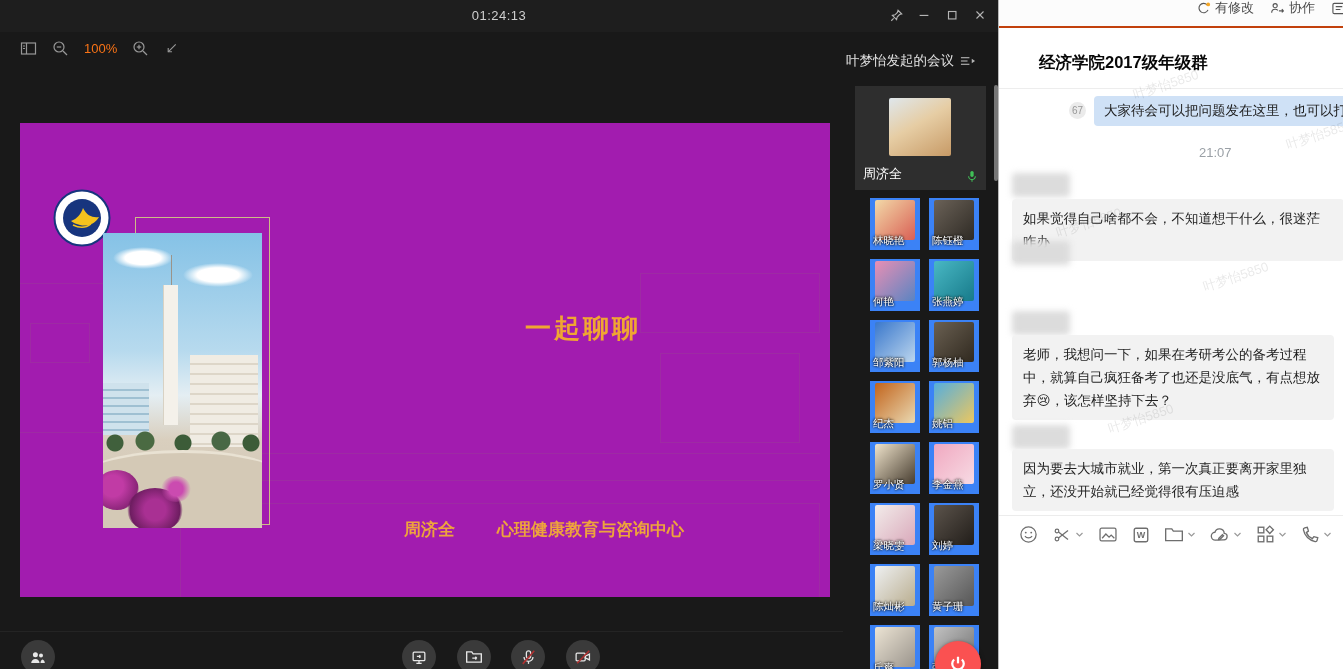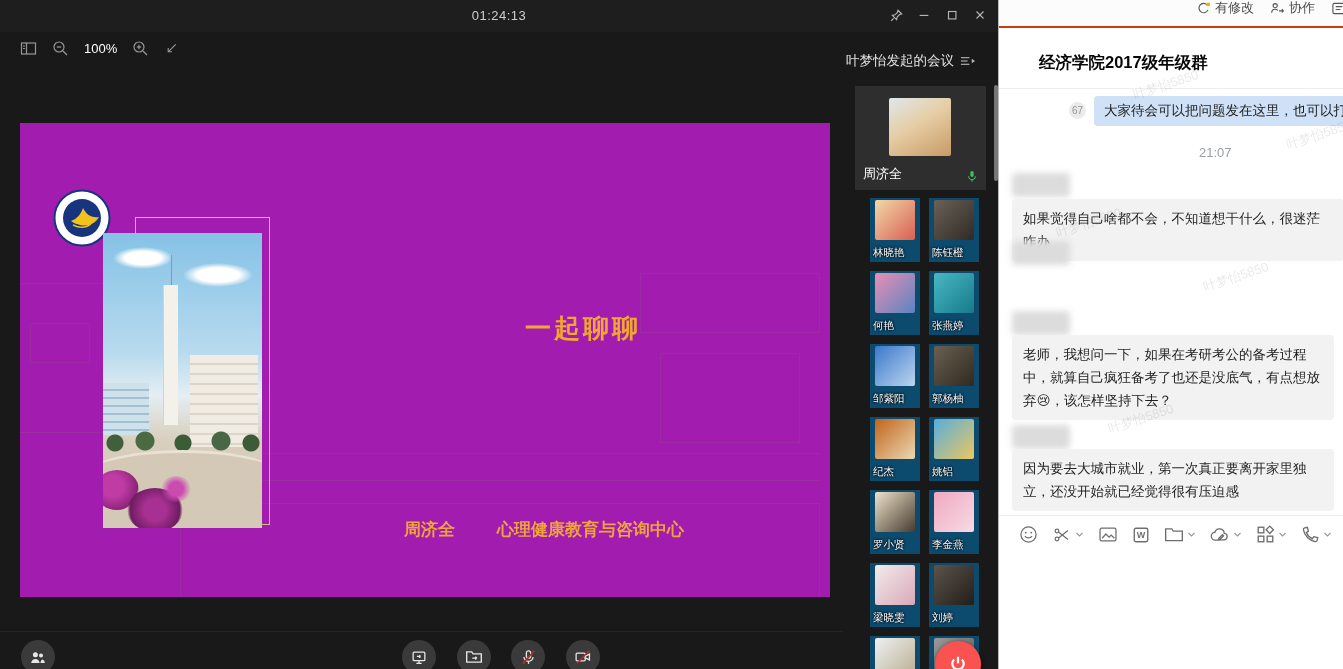--- a/index.html
+++ b/index.html
@@ -7,21 +7,21 @@
   body { font-family:"Liberation Sans","DejaVu Sans",sans-serif; }
   #app { position:relative; width:1343px; height:669px; overflow:hidden; background:#191919; }
 
   
   #meeting { position:absolute; left:0; top:0; width:998px; height:669px; background:#191919; }
   .titlebar { position:absolute; left:0; top:0; width:100%; height:32px; background:#1e1e1e; }
   .timer { position:absolute; left:0; top:8px; width:100%; text-align:center; color:#cfcfcf; font-size:13px; letter-spacing:.5px; }
   .win-controls { position:absolute; right:6px; top:2px; display:flex; gap:4px; }
   .wbtn { width:24px; height:26px; display:flex; align-items:center; justify-content:center; color:#b5b5b5; }
   .viewbar { position:absolute; left:0; top:32px; height:32px; display:flex; align-items:center; gap:15px; padding-left:20px; color:#979797; }
-  .viewbar .zlabel { font-size:13px; color:#ffffff; }
+  .viewbar .zlabel { font-size:13px; color:#f97316; }
   .vbtn { display:flex; align-items:center; justify-content:center; }
 
   #stage { position:absolute; left:0; top:64px; width:843px; height:567px; background:#191919; }
   #slide { position:absolute; left:20px; top:59px; width:810px; height:474px; background:#a21caf; overflow:hidden; }
 
   
   .sk { position:absolute; border:1px solid rgba(140,128,105,.30); opacity:.5; }
   
   .photo { position:absolute; left:83px; top:110px; width:159px; height:295px; overflow:hidden; background:linear-gradient(#85c2e6 0%,#b7daee 40%,#e4eef3 55%,#d9cfbe 70%,#cfc4b2 100%); }
   .photo .cloud { position:absolute; background:radial-gradient(closest-side,#ffffff 60%,rgba(255,255,255,0)); border-radius:50%; }
@@ -44,21 +44,21 @@
 
   
   #sidebar { position:absolute; right:0; top:40px; width:155px; height:637px; }
   .sb-header { position:absolute; left:3px; top:12px; display:flex; align-items:center; gap:6px; color:#e2e2e2; font-size:13.5px; white-space:nowrap; }
   .sb-scroll { position:absolute; right:0px; top:45px; width:4px; height:96px; background:#8f8f8f; border-radius:2px; opacity:.8; }
   .speaker-tile { position:absolute; left:12px; top:46px; width:131px; height:104px; background:#2e2e2e; }
   .avatar-main { position:absolute; left:34px; top:12px; width:62px; height:58px; border-radius:2px; }
   .speaker-name { position:absolute; left:8px; bottom:7px; color:#fff; font-size:13px; }
   .spk-mic { position:absolute; right:8px; bottom:6px; }
   .pgrid { position:absolute; left:27px; top:158px; display:grid; grid-template-columns:50px 50px; gap:9px; }
-  .tile { position:relative; width:50px; height:64px; background:#0c4a6e; }
+  .tile { position:relative; width:50px; height:52px; background:#3b82f6; }
   .tile .av { position:absolute; left:5px; top:2px; width:40px; height:40px; border-radius:2px; }
   .tile .nm { position:absolute; left:3px; bottom:2px; color:#fff; font-size:10.5px; white-space:nowrap; text-shadow:0 0 2px #000,0 0 3px #000; }
   .power { position:absolute; left:92px; top:601px; width:46px; height:46px; border-radius:50%; background:#fa5151; display:flex; align-items:center; justify-content:center; z-index:6; box-shadow:0 1px 4px rgba(0,0,0,.5); }
 
   
   #chat { position:absolute; left:998px; top:0; width:345px; height:669px; background:#fff; border-left:1px solid #b9b9b9; overflow:hidden; }
   .chat-top { position:relative; height:28px; background:#fcfcfc; border-bottom:2px solid #c2410c; overflow:hidden; }
   .top-items { position:absolute; right:8px; top:-5px; height:26px; display:flex; align-items:center; gap:16px; color:#4c4c4c; font-size:13px; }
   .top-item { display:flex; align-items:center; gap:4px; }
   .chat-title { position:absolute; left:40px; top:52px; font-size:16.5px; font-weight:bold; color:#080808; }

